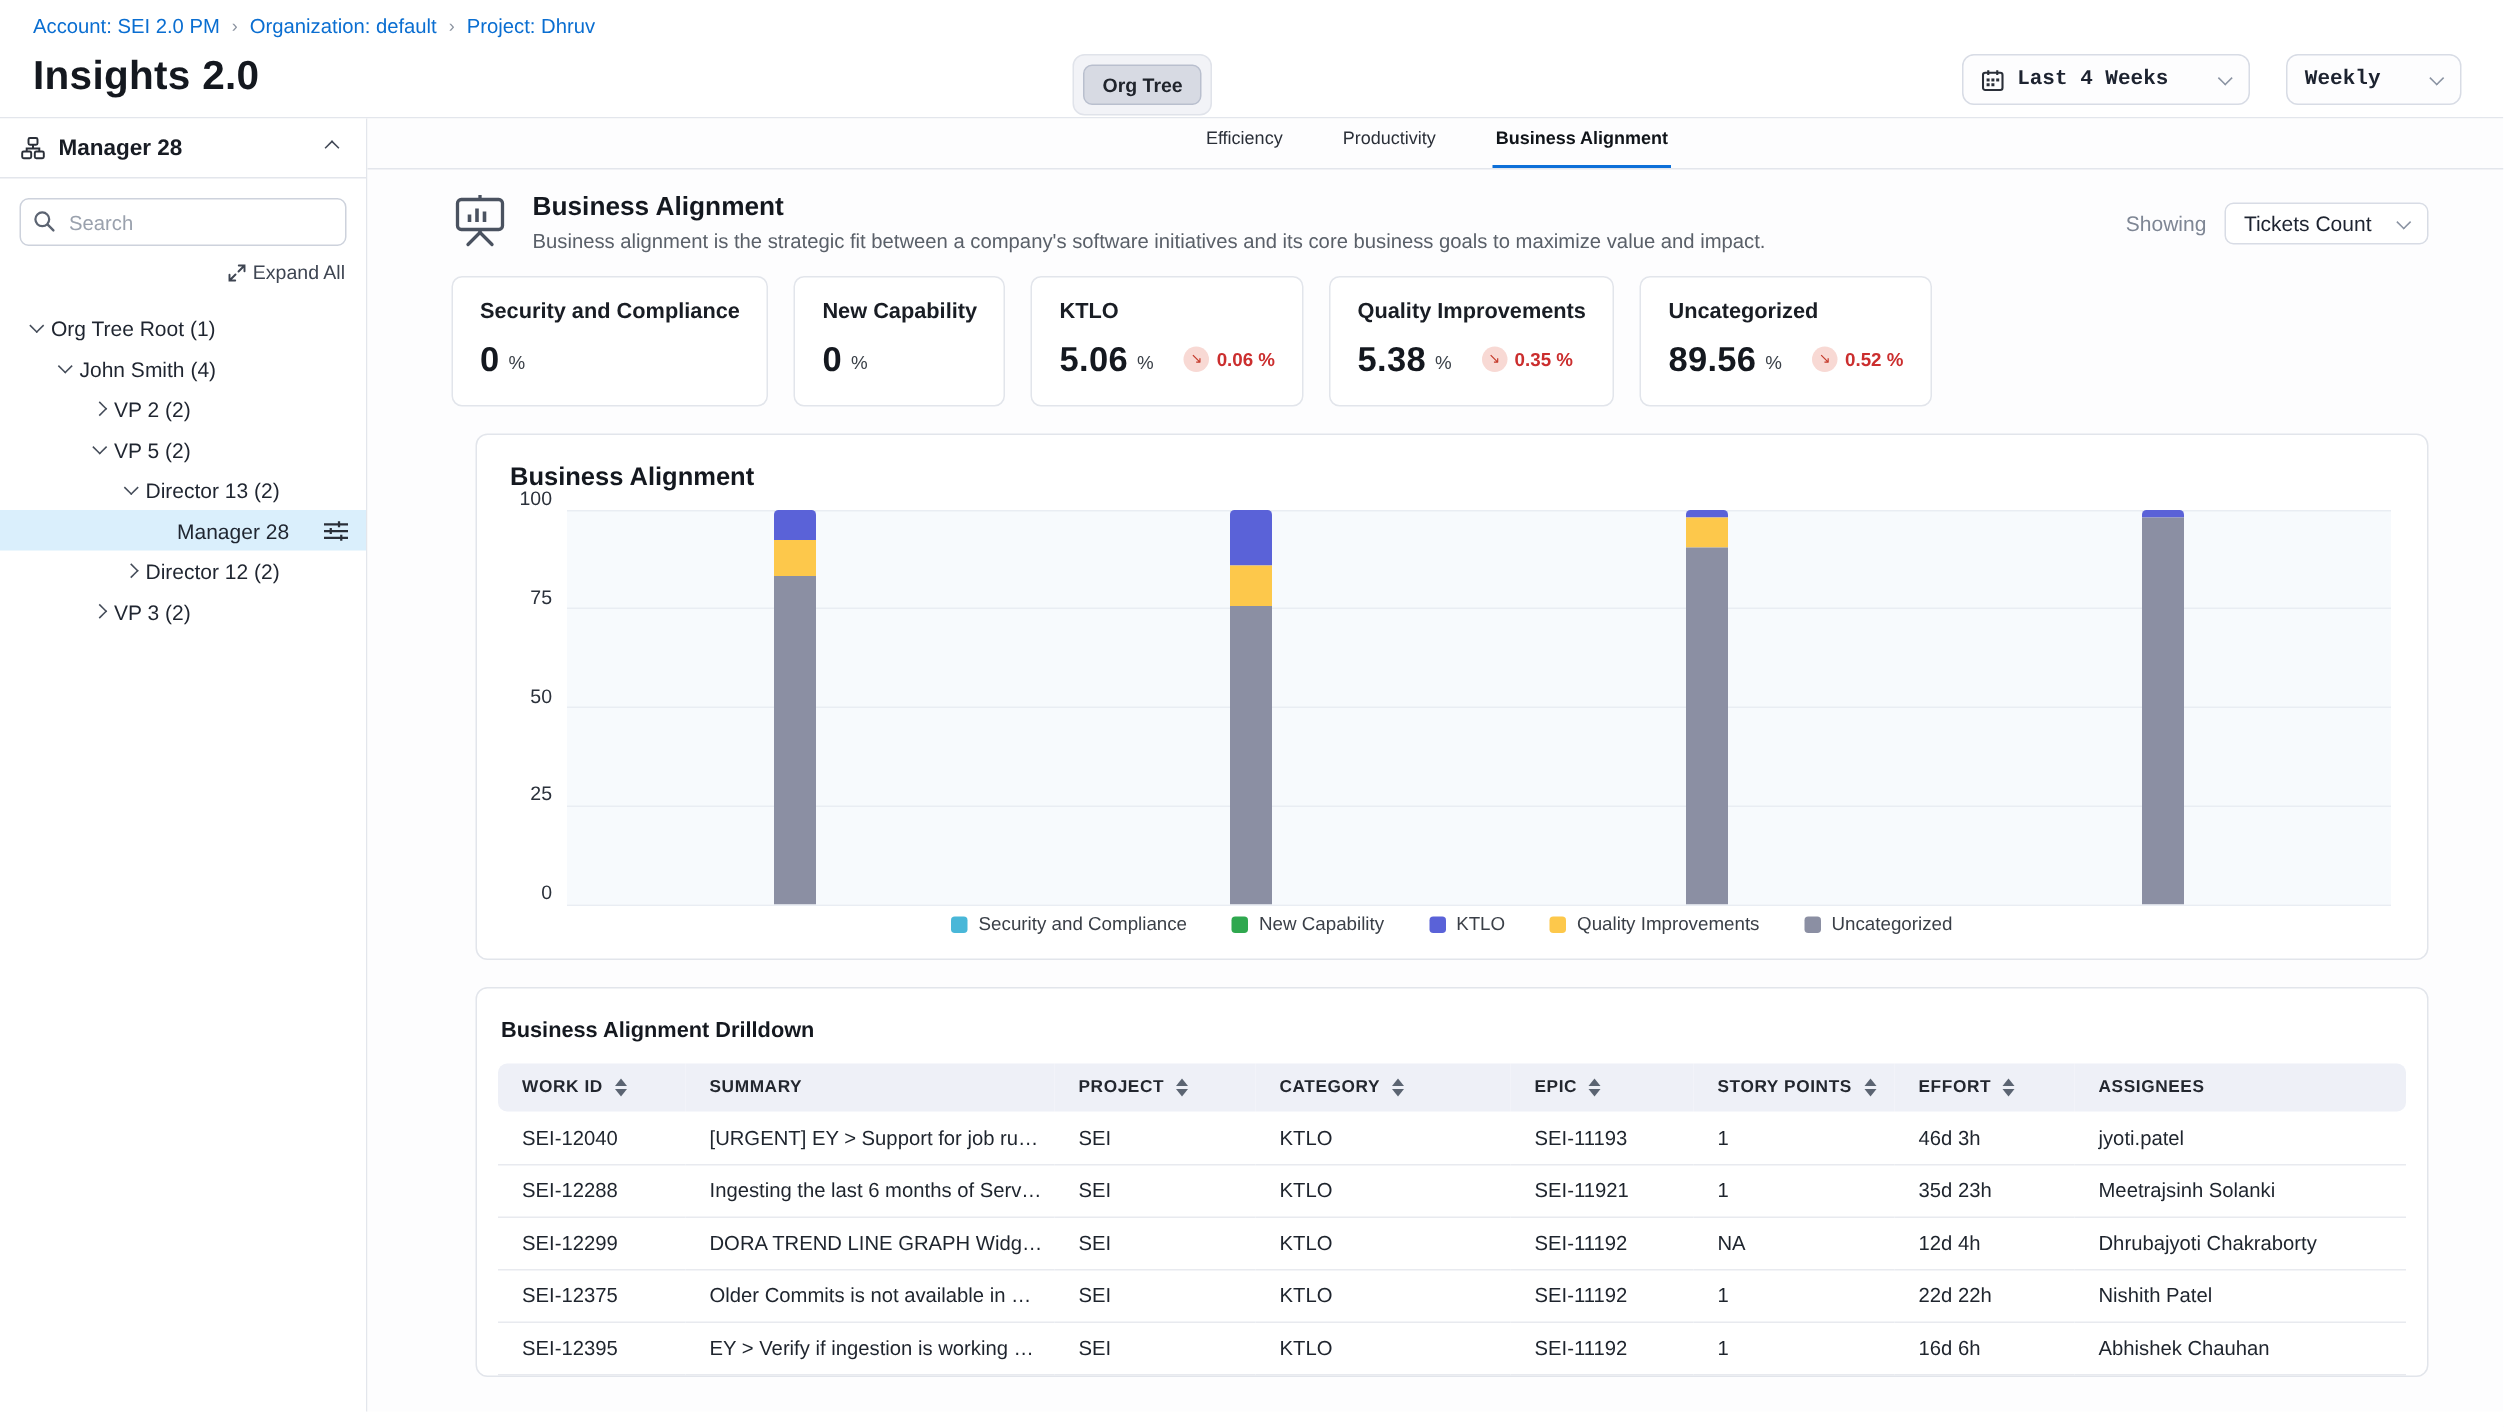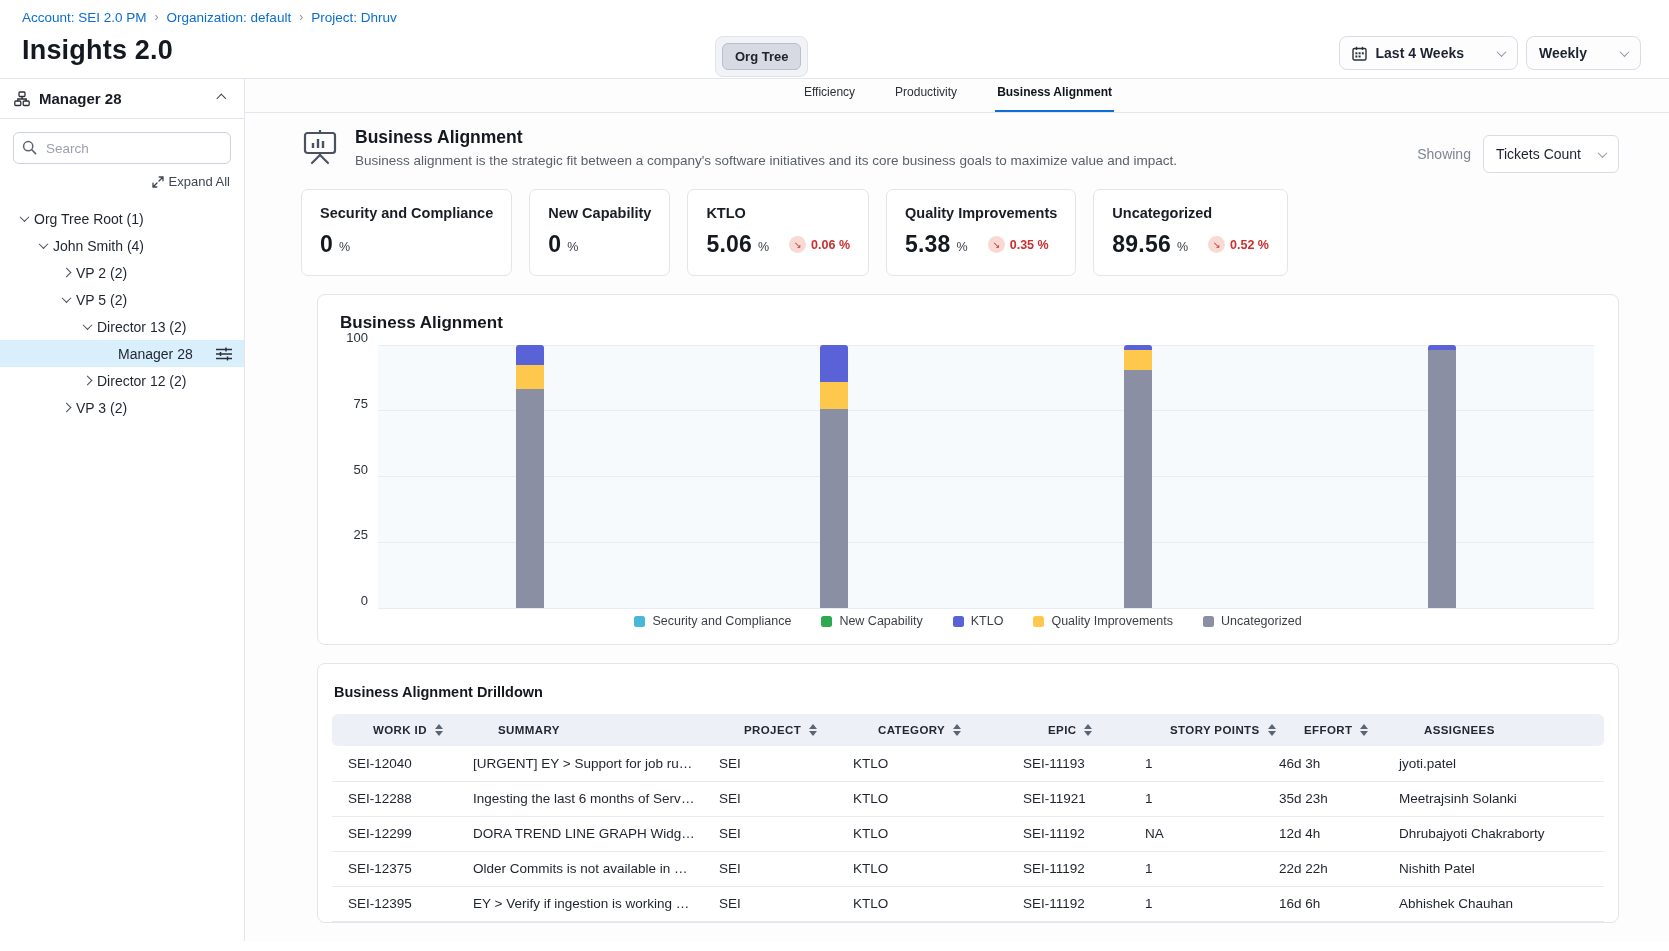--- a/index.html
+++ b/index.html
@@ -10,21 +10,21 @@
   
   .top-header { position:relative; padding:10px 28px 12px 22px; }
   .breadcrumb { display:flex; align-items:center; gap:8px; font-size:13.5px; }
   .bc-link { color:#0a6ed1; cursor:pointer; }
   .bc-sep { color:#8b93a0; font-size:12px; transform:translateY(-1px); }
   .page-title { font-size:27px; font-weight:700; letter-spacing:.2px; margin-top:10px; color:#14181f; }
   .orgtree-wrap { position:absolute; left:715px; top:36px; background:#f2f3f7;
     border:1px solid #e0e3ea; border-radius:8px; padding:6px; }
   .orgtree-btn { background:#d7dae3; border:1px solid #b9bfce; border-radius:6px;
     padding:5px 12px; font-size:13px; font-weight:600; color:#20242c; cursor:pointer; }
-  .top-controls { position:absolute; right:28px; top:36px; display:flex; gap:8px; }
+  .top-controls { position:absolute; right:28px; top:36px; display:flex; gap:24px;font-family:Liberation Mono, monospace; }
   .select-btn { display:flex; align-items:center; gap:9px; background:#fdfdfe; border:1px solid #d8dce5;
     border-radius:8px; height:34px; padding:0 12px; font-size:14px; font-weight:600; color:#1d2330; cursor:pointer; }
   .chev { display:inline-block; width:7px; height:7px; border-right:1.7px solid #8a93a2; border-bottom:1.7px solid #8a93a2; }
   .chev-down { transform:rotate(45deg) translate(-1px,-1px); }
   .sel-gap { width:16px; }
 
   
   .workspace { display:flex; border-top:1px solid #e3e6ec; height:863px; }
   .sidebar { width:245px; flex:0 0 245px; border-right:1px solid #e3e6ec; background:#fff; }
   .sb-header { display:flex; align-items:center; gap:9px; height:40px; padding:0 16px 0 14px;
@@ -56,21 +56,21 @@
   .main-inner { padding:8px 52px 0 56px; }
 
   .section-head { display:flex; align-items:flex-start; gap:16px; padding-top:6px; }
   .section-icon { margin-top:2px; }
   .section-texts { flex:1; }
   .section-title { font-size:17.5px; font-weight:700; color:#14181f; }
   .section-desc { font-size:13.5px; color:#5a6069; margin-top:5px; }
   .showing-wrap { display:flex; align-items:center; gap:12px; margin-top:8px; }
   .showing-label { font-size:14px; color:#7e8694; }
   .showing-select { display:flex; align-items:center; gap:18px; background:#fff; border:1px solid #d8dce5;
-    border-radius:6px; height:18px; padding:18px 12px; font-size:14px; color:#1d2330; cursor:pointer; }
+    border-radius:6px; height:28px; padding:8px 12px; font-size:14px; color:#1d2330; cursor:pointer; }
 
   .cards-row { display:flex; gap:17px; margin-top:16px; }
   .metric-card { background:#fff; border:1px solid #e2e5eb; border-radius:7px; padding:15px 18px 17px; min-width:135px; }
   .mc-title { font-size:14.5px; font-weight:700; color:#191d24; }
   .mc-valrow { display:flex; align-items:center; gap:6px; margin-top:10px; }
   .mc-value { font-size:23px; font-weight:700; color:#14181f; letter-spacing:.2px; }
   .mc-unit { font-size:12.5px; color:#3a4048; margin-top:4px; }
   .mc-delta { display:flex; align-items:center; gap:5px; margin-left:14px; }
   .delta-circle { width:17px; height:17px; border-radius:50%; background:#f8d9d4; display:flex;
     align-items:center; justify-content:center; font-size:9.5px; color:#c43a2b; }
@@ -92,21 +92,21 @@
   .legend-item { display:flex; align-items:center; gap:7px; font-size:12.5px; color:#3a3f47; }
   .legend-swatch { width:11px; height:11px; border-radius:2.5px; }
 
   .drill-panel { padding:14px 14px 0; }
   .drill-title { font-size:14.5px; font-weight:700; color:#14181f; padding:6px 2px 14px; }
   table.drill { border-collapse:collapse; width:100%; table-layout:fixed; }
   .drill thead th { background:#eef0f7; font-size:11.5px; font-weight:700; letter-spacing:.4px; color:#23272f;
     text-align:left; height:32px; padding:0 0 0 16px; white-space:nowrap; }
   .drill thead th:first-child { border-radius:6px 0 0 6px; }
   .drill thead th:last-child { border-radius:0 6px 6px 0; }
-  .th-inner { display:flex; align-items:center; gap:8px;margin-left:25px; }
+  .th-inner { display:flex; align-items:center; gap:8px; }
   .sort-icon { display:flex; flex-direction:column; gap:2px; cursor:pointer; }
   .sort-icon .tri-up { width:0; height:0; border-left:4px solid transparent; border-right:4px solid transparent;
     border-bottom:5px solid #5b6472; }
   .sort-icon .tri-down { width:0; height:0; border-left:4px solid transparent; border-right:4px solid transparent;
     border-top:5px solid #5b6472; }
   .drill tbody td { font-size:13.5px; color:#1e242d; height:35px; padding:0 8px 0 16px;
     border-bottom:1px solid #e8eaef; white-space:nowrap; overflow:hidden; text-overflow:ellipsis; }
   .icon-svg { display:block; }
 </style>
 </head>

